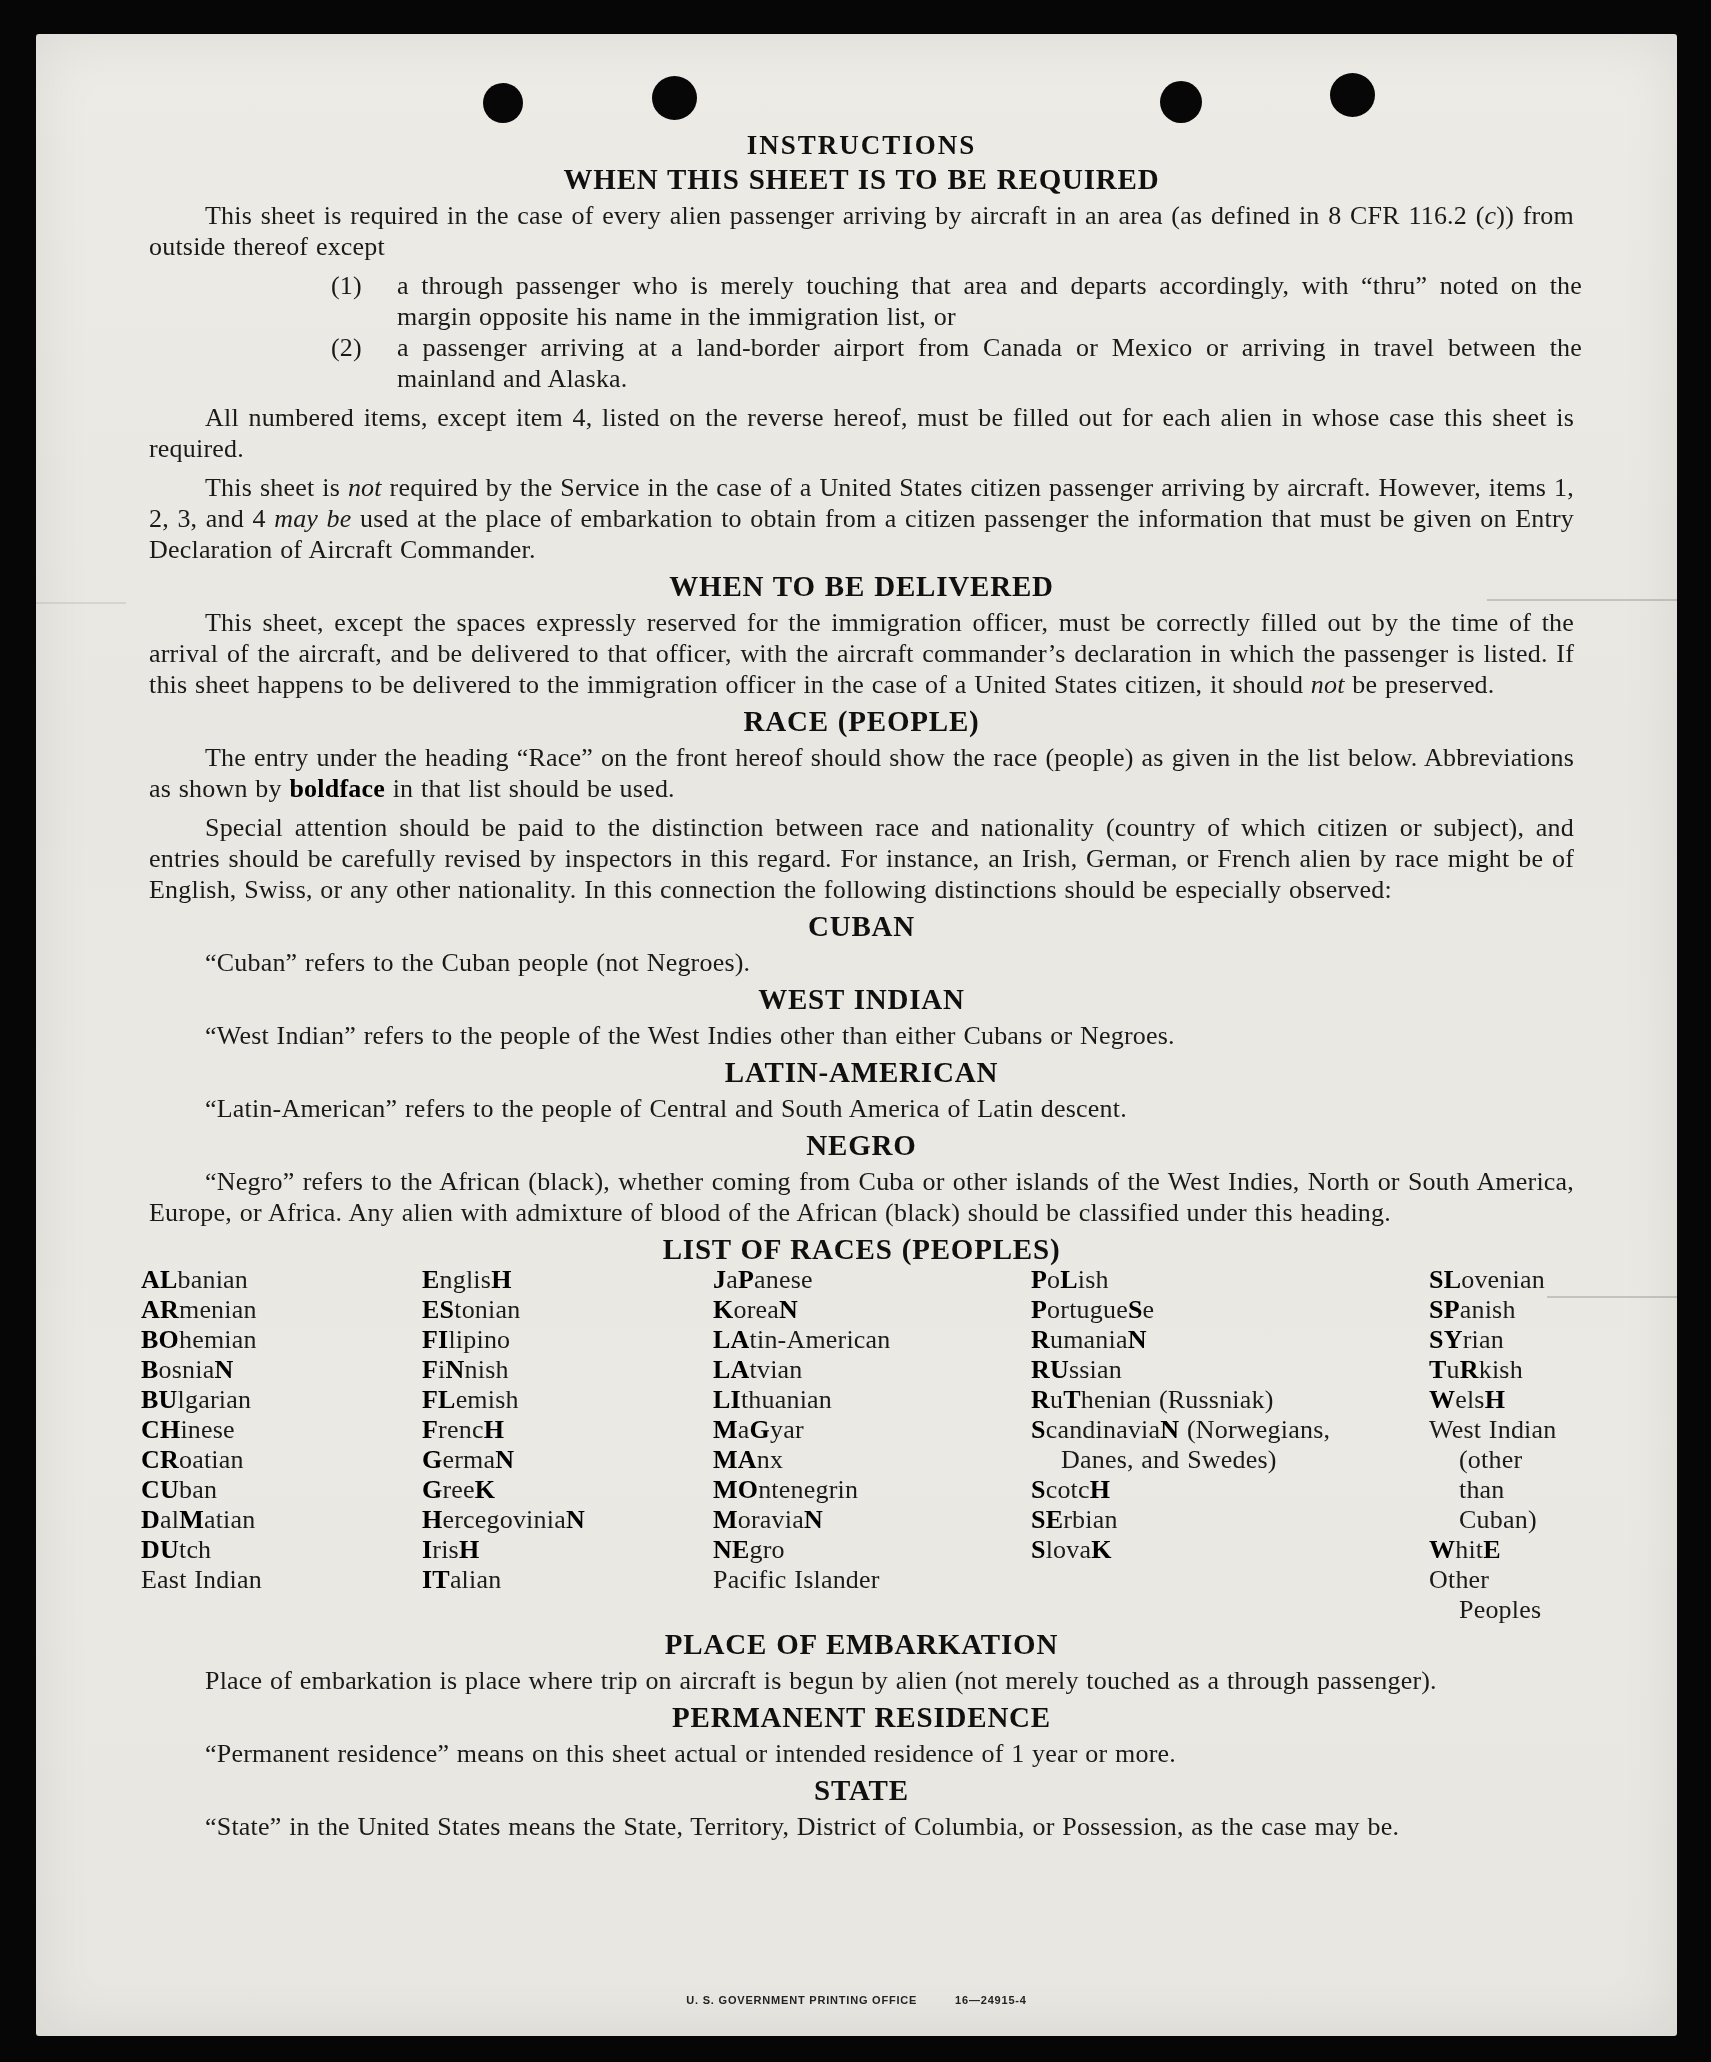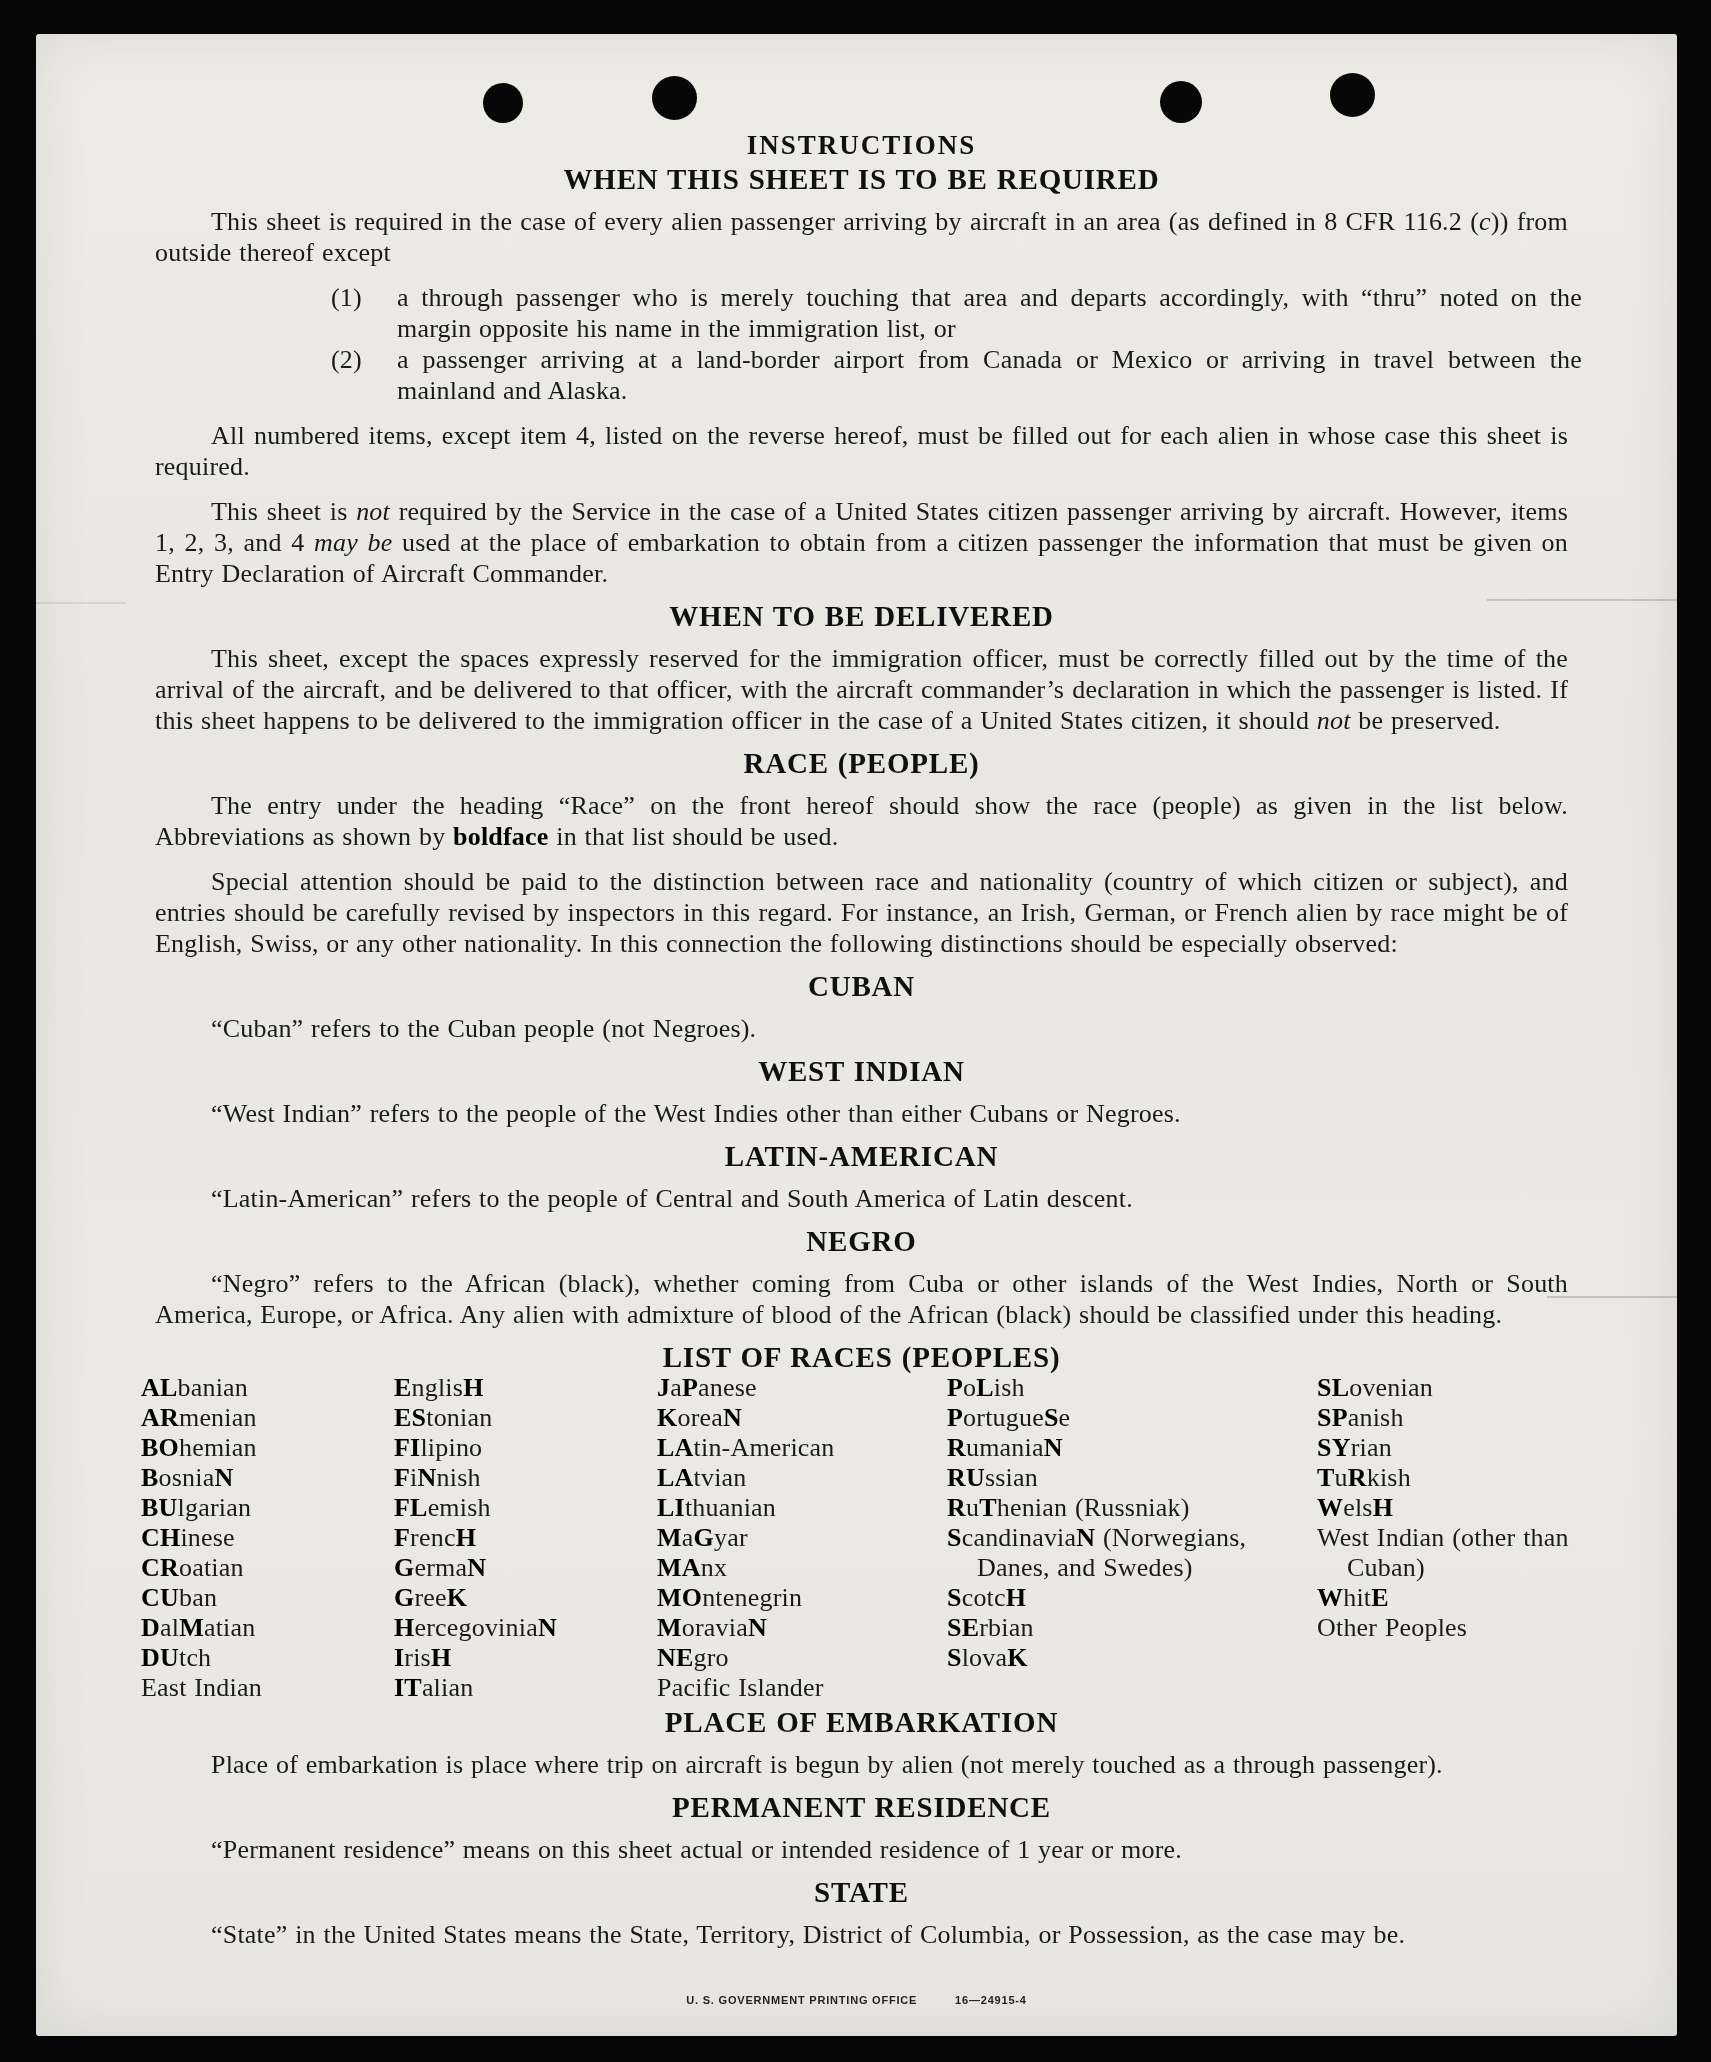--- a/index.html
+++ b/index.html
@@ -43,37 +43,38 @@
   }
   .doc-title {
     font-size: 27px; font-weight: 700; letter-spacing: 2px;
     text-align: center; margin: 0 0 3px 0; line-height: 30px; color: #101010;
   }
   h2.sec {
     font-size: 29px; font-weight: 700; letter-spacing: 0.8px;
     text-align: center; margin: 6px 0 2px 0; line-height: 26px; color: #101010;
   }
   p.para {
-    margin: 14px;
+    margin: 8px;
     text-align: justify;
     text-indent: 56px;
   }
   .list-item {
     display: flex;
     margin-left: 190px;
   }
   .list-item .num { flex: none; width: 66px; }
   .list-item .itext { flex: 1; text-align: justify; }
   b { color: #000; }
   .races {
     display: grid;
     grid-template-columns: 253px 263px 290px 370px 1fr;
     margin-top: 3px;
     font-size: 26px;
     line-height: 30px;
+    gap: 28px;
   }
   .race-col { padding-right: 8px; }
   .race-entry {
     padding-left: 30px;
     text-indent: -30px;
   }
   .footer {
     position: absolute;
     left: 0; right: 0; bottom: 30px;
     text-align: center;

